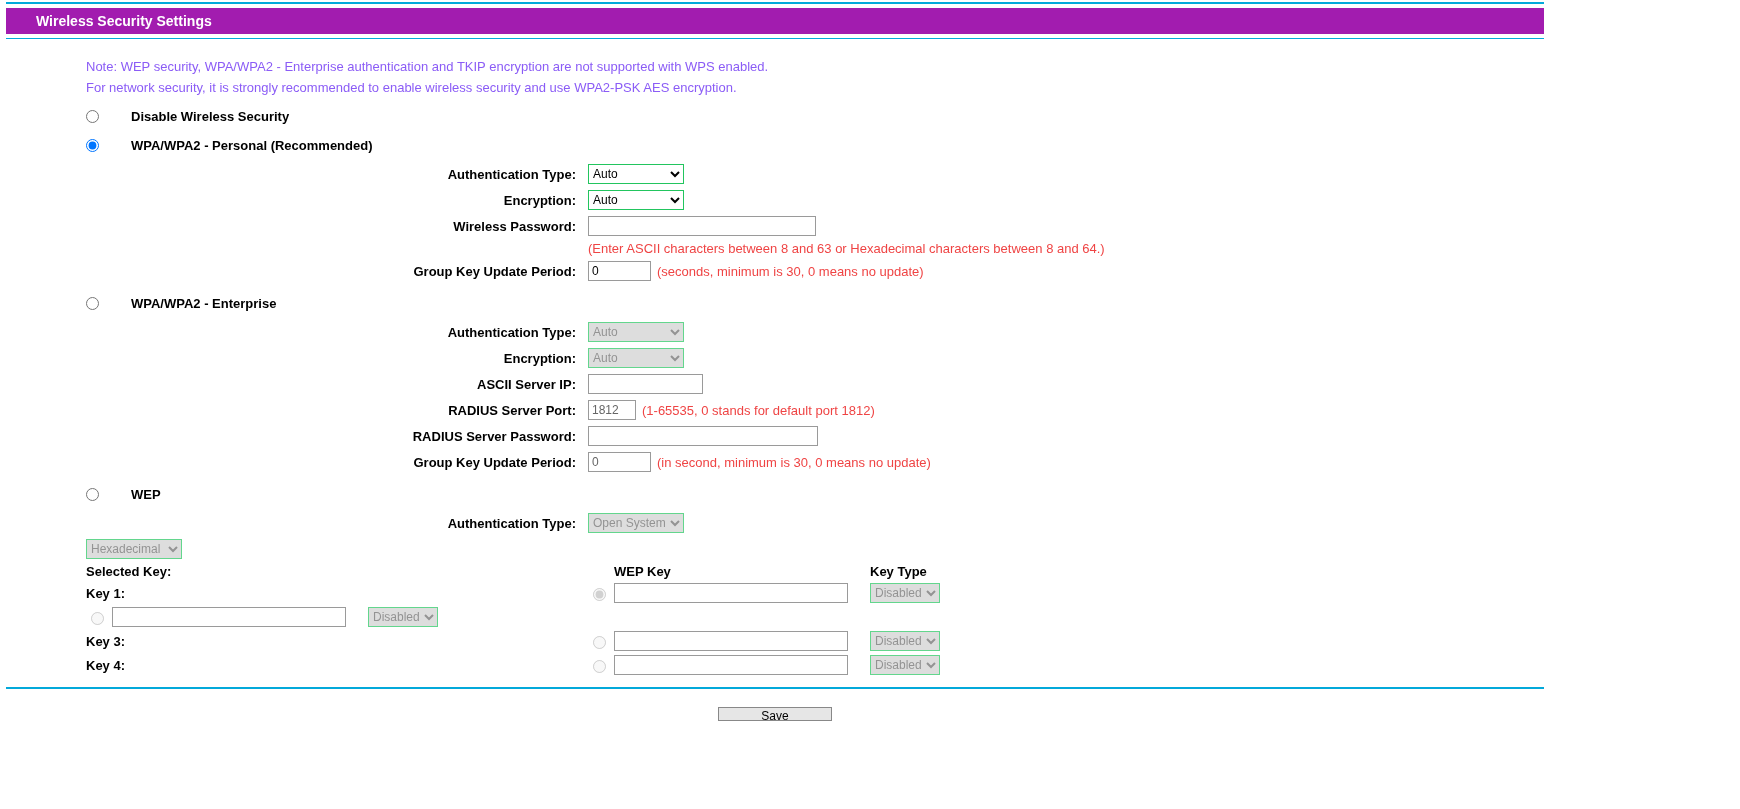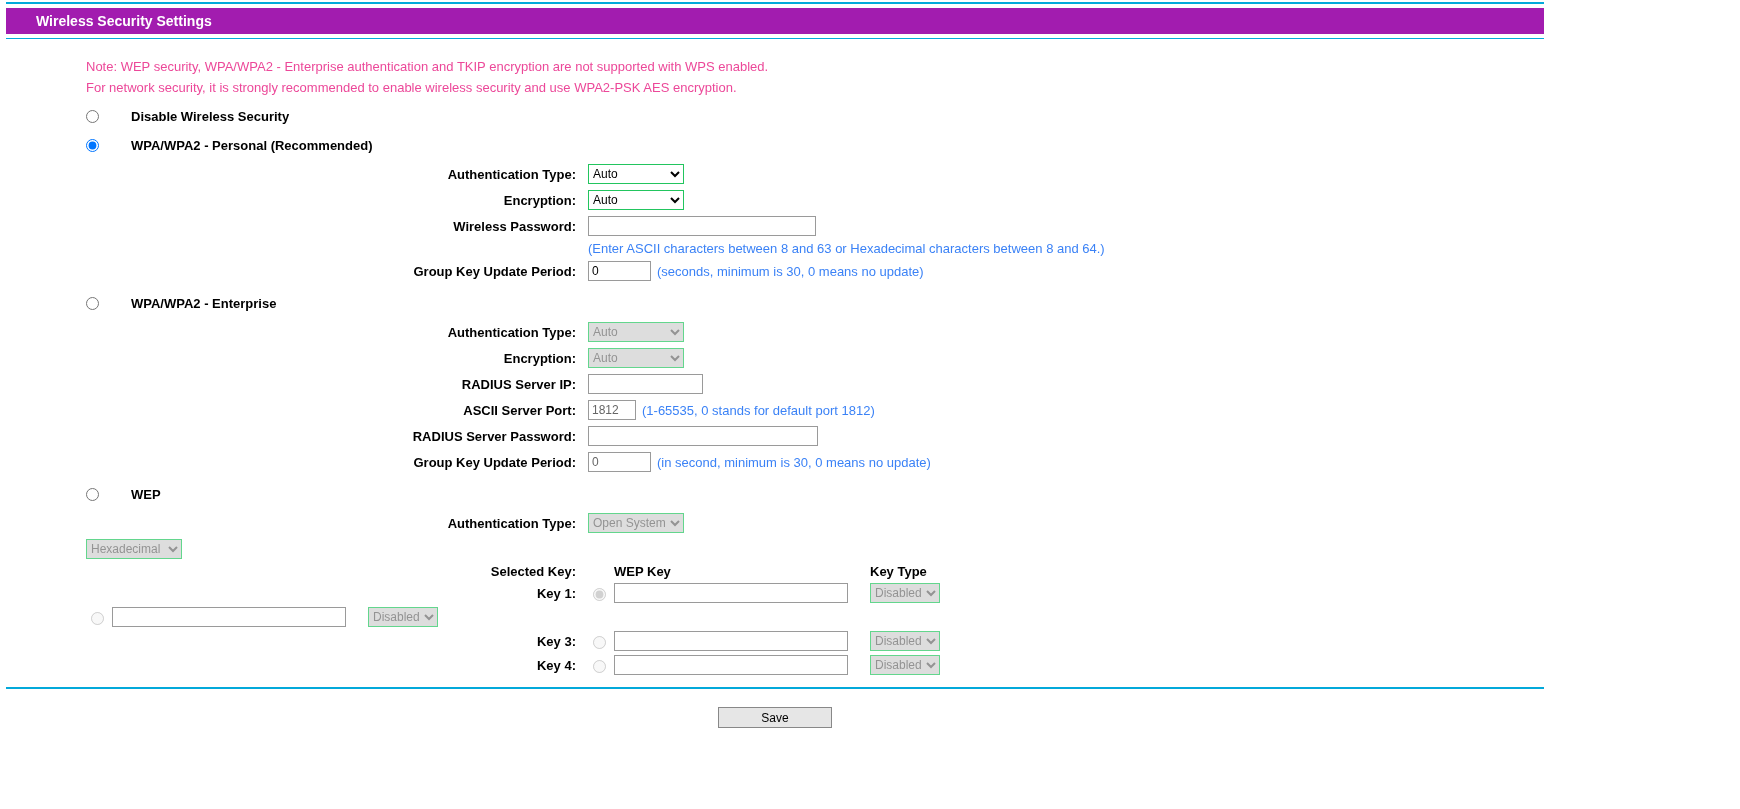--- a/index.html
+++ b/index.html
@@ -29,21 +29,21 @@
   }
   .under-rule {
     height: 1px;
     background: #03a9da;
     margin: 4px 6px 0 6px;
   }
   .content {
     padding: 20px 0 0 86px;
   }
   .note {
-    color: #ec4899;
+    color: #8b5cf6;
     margin-bottom: 6px;
   }
   .section {
     margin-top: 14px;
   }
   .radio-row {
     display: flex;
     align-items: center;
     margin-bottom: 10px;
   }
@@ -93,56 +93,56 @@
     border: 1px solid #9a9a9a;
     padding: 1px 3px;
     background: #fff;
   }
   .txt-long { width: 228px; }
   .txt-short { width: 63px; }
   .txt-med { width: 115px; }
   .txt-key { width: 234px; }
   .txt-radius-pwd { width: 230px; }
   .hint {
-    color: #3b82f6;
+    color: #ef4444;
     font-weight: normal;
   }
   .hint-row {
     display:flex;
     margin-bottom:4px;
   }
   .hint-row .spacer { width: 502px; }
   .wep-row {
     display:flex;
     align-items:center;
     margin-bottom:4px;
   }
   .wep-label {
     width: 502px;
-    text-align: right;
+    text-align: left;
     font-weight: bold;
     padding-right: 12px;
   }
   .wep-radio-cell { width: 26px; display:flex; align-items:center; }
   .wep-key-cell { width: 256px; }
   .wep-type-cell { width: 80px; }
   .wep-col-header { font-weight: bold; }
   select.keytype { width: 70px; }
   .bottom-rule {
     height: 2px;
     background: #03a9da;
     margin: 12px 6px 0 6px;
   }
   .save-row {
     text-align:center;
     margin: 18px 0 30px 0;
   }
   .save-btn {
     width: 114px;
-    height: 21px;
+    height: 14px;
     font-size: 12px;
     background: #e6e6e6;
     border: 1px solid #888;
     cursor: pointer;
   }
 </style>
 </head>
 <body>
 
 <div class="page">
@@ -220,27 +220,27 @@
         </div>
         <div class="frow">
           <div class="flabel">Encryption:</div>
           <div class="fctrl">
             <select class="sel-wide" disabled="">
               <option>Auto</option>
             </select>
           </div>
         </div>
         <div class="frow">
-          <div class="flabel">RADIUS Server IP:</div>
+          <div class="flabel">ASCII Server IP:</div>
           <div class="fctrl">
             <input type="text" class="txt-med" disabled="" value="" style="">
           </div>
         </div>
         <div class="frow">
-          <div class="flabel">ASCII Server Port:</div>
+          <div class="flabel">RADIUS Server Port:</div>
           <div class="fctrl">
             <input type="text" style="width: 48px;" disabled="" value="1812">
             <span class="hint">(1-65535, 0 stands for default port 1812)</span>
           </div>
         </div>
         <div class="frow">
           <div class="flabel">RADIUS Server Password:</div>
           <div class="fctrl">
             <input type="text" class="txt-radius-pwd" disabled="" value="" style="">
           </div>

